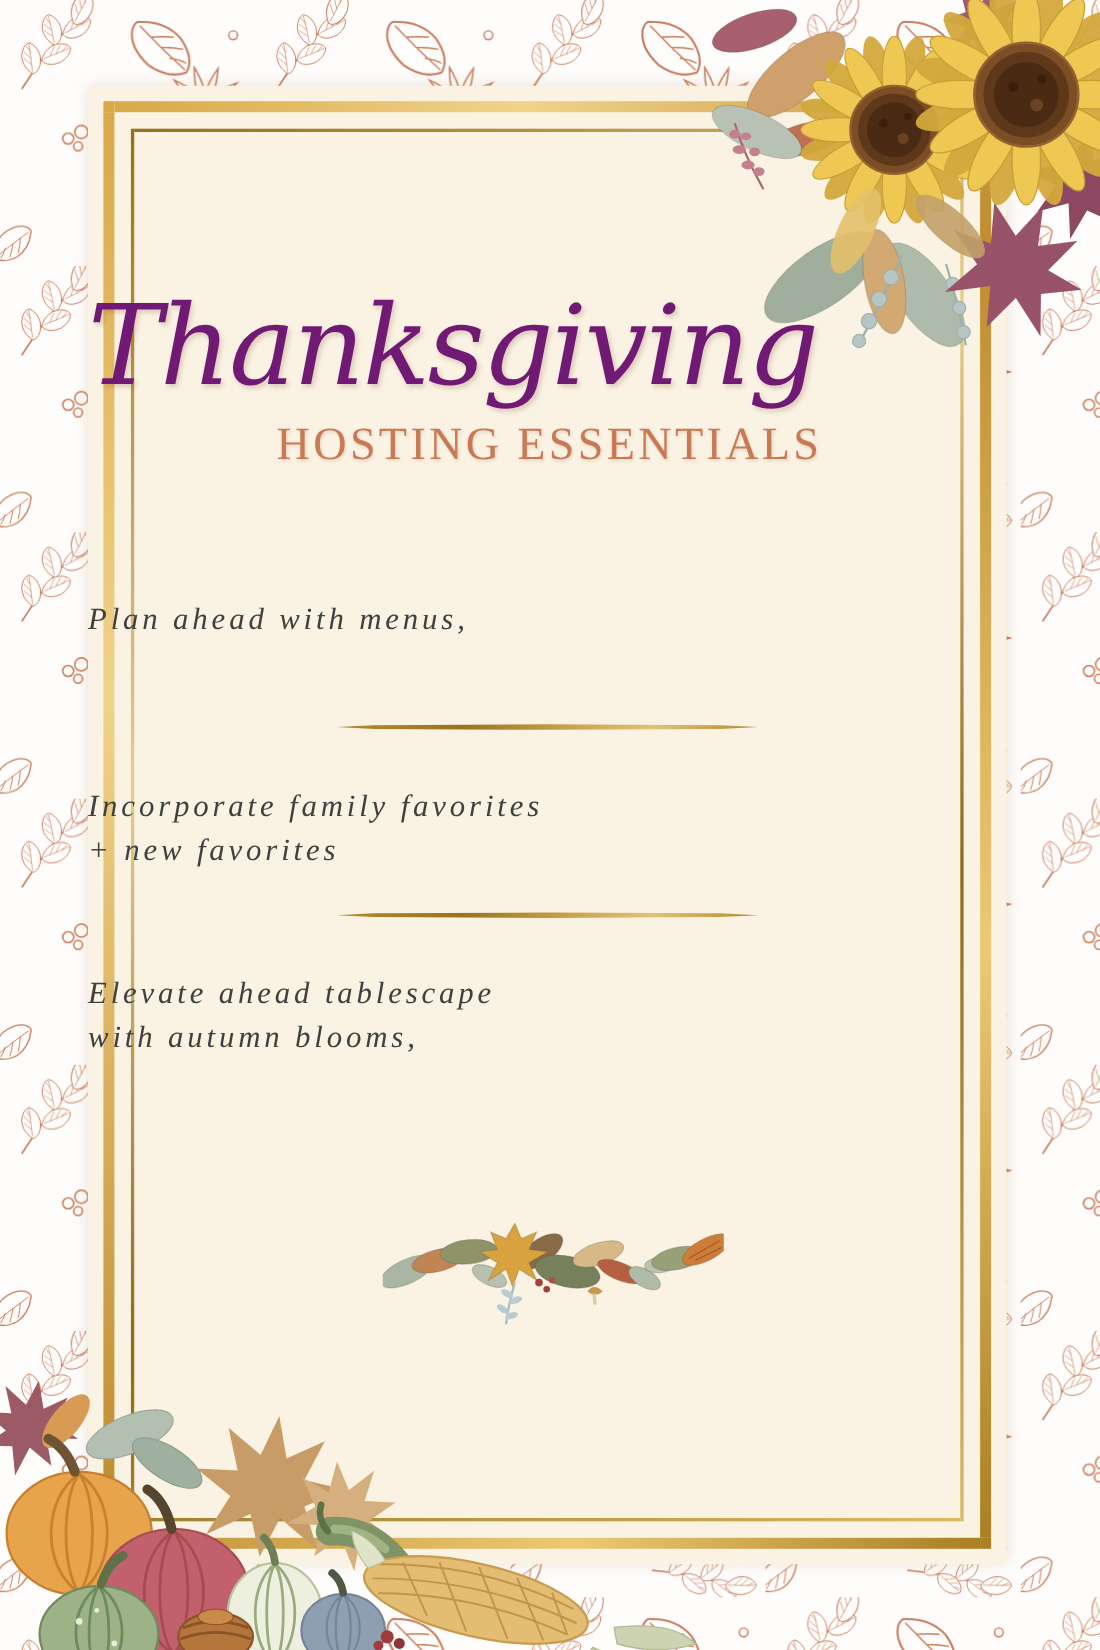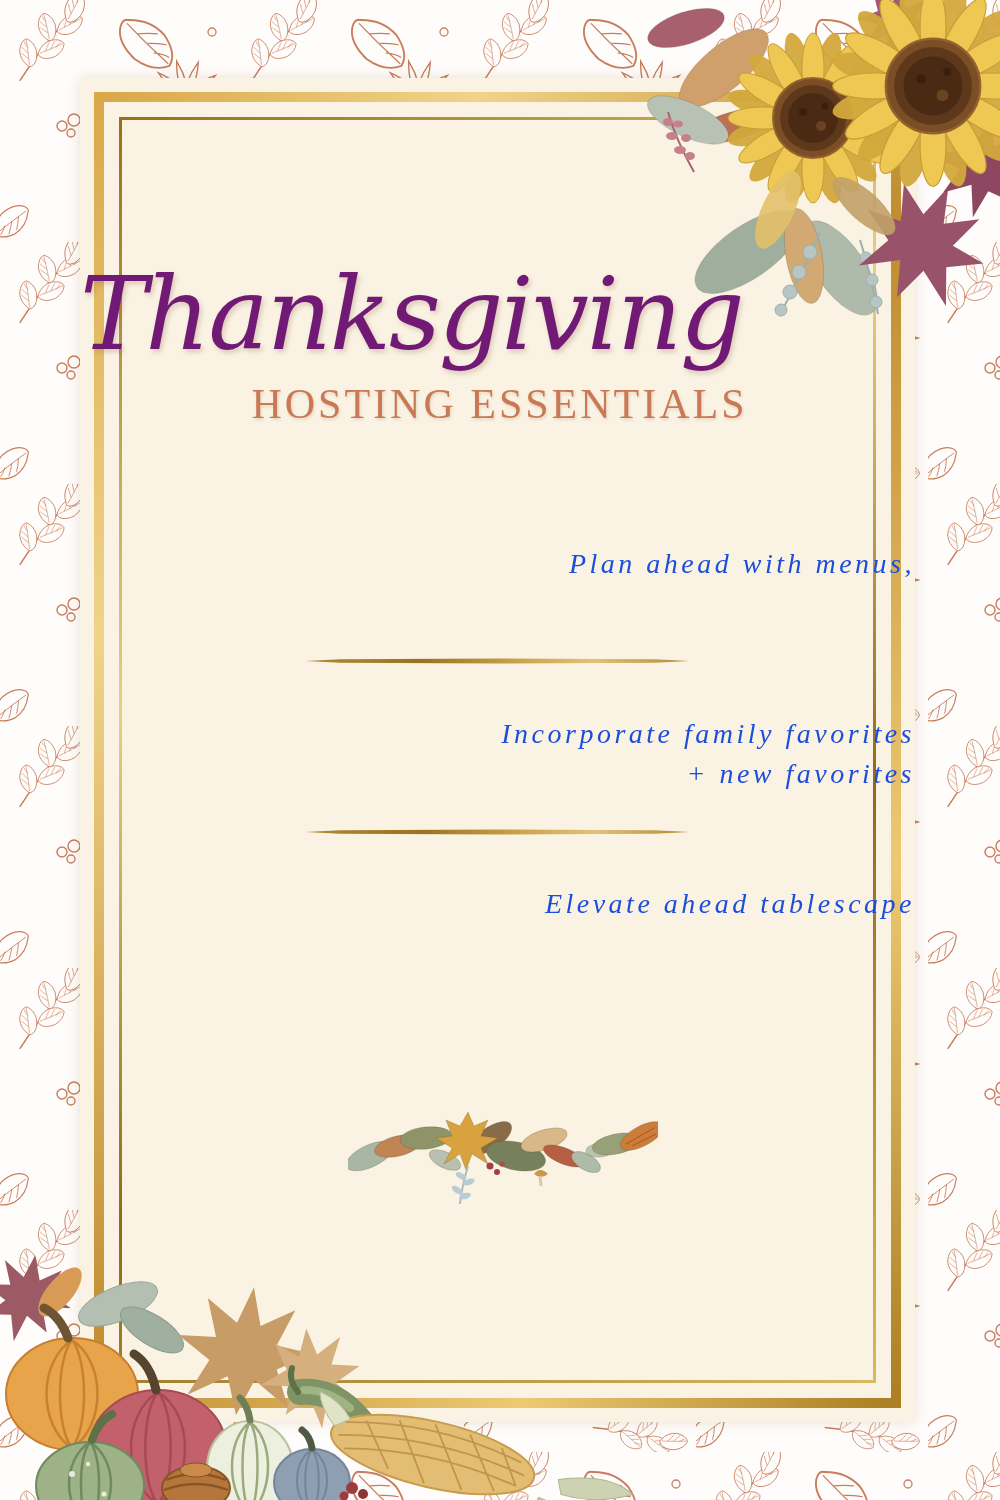--- a/index.html
+++ b/index.html
@@ -32,23 +32,23 @@
     letter-spacing:-2px;
     text-shadow:2px 3px 5px rgba(130,75,45,.25);
   }
   .subtitle{
     position:absolute;top:300px;left:0;width:100%;margin:2px;
     font-family:"Liberation Serif", serif;font-weight:400;
     font-size:42px;letter-spacing:3px;text-align:center;color:#c97a55;
     text-shadow:1px 2px 3px rgba(130,75,45,.18);
   }
   .tip{
-    position:absolute;left:0;width:100%;margin:0;text-align:right;
+    position:absolute;left:0;width:100%;margin:0;text-align:left;
     font-family:"Liberation Serif", serif;font-style:italic;font-weight:500;
-    font-size:28px;color:#1d4ed8;letter-spacing:3.5px;line-height:40px;
+    font-size:28px;color:#404040;letter-spacing:3.5px;line-height:40px;
   }
   .tip1{top:466px;} .tip2{top:636px;} .tip3{top:806px;}
   .divider{
     position:absolute;left:50%;transform:translateX(-50%);
     width:384px;height:6px;
     background:linear-gradient(90deg,#b08a34 0%,#9a7320 30%,#caa24b 55%,#e2c277 75%,#b08a34 100%);
     clip-path:polygon(0 50%,9% 22%,50% 8%,91% 22%,100% 50%,91% 78%,50% 92%,9% 78%);
   }
   .div1{top:580px;} .div2{top:751px;}
   .garland{position:absolute;left:348px;top:1098px;z-index:2;}
@@ -117,21 +117,21 @@
     <div class="divider div1"></div>
 
     <p class="tip tip2">
       <span>Incorporate family favorites</span><br>
       <span>+ new favorites</span>
     </p>
     <div class="divider div2"></div>
 
     <p class="tip tip3">
       <span>Elevate ahead tablescape</span><br>
-      <br>
+      <span>with autumn blooms,</span><br>
     </p>
   </div>
 
   <svg class="garland" width="310" height="115" viewBox="0 0 310 115">
     <g stroke="rgba(90,80,50,.25)" stroke-width="1">
       <ellipse cx="22" cy="58" rx="26" ry="11" transform="rotate(-25 22 58)" fill="#aab6a4"></ellipse>
       <ellipse cx="50" cy="48" rx="24" ry="10" transform="rotate(-14 50 48)" fill="#c08455"></ellipse>
       <ellipse cx="78" cy="40" rx="26" ry="11" transform="rotate(-6 78 40)" fill="#8e9468"></ellipse>
       <ellipse cx="97" cy="62" rx="17" ry="8" transform="rotate(26 97 62)" fill="#b8c1b0"></ellipse>
       <ellipse cx="143" cy="40" rx="24" ry="11" transform="rotate(-35 143 40)" fill="#8a6b48"></ellipse>

